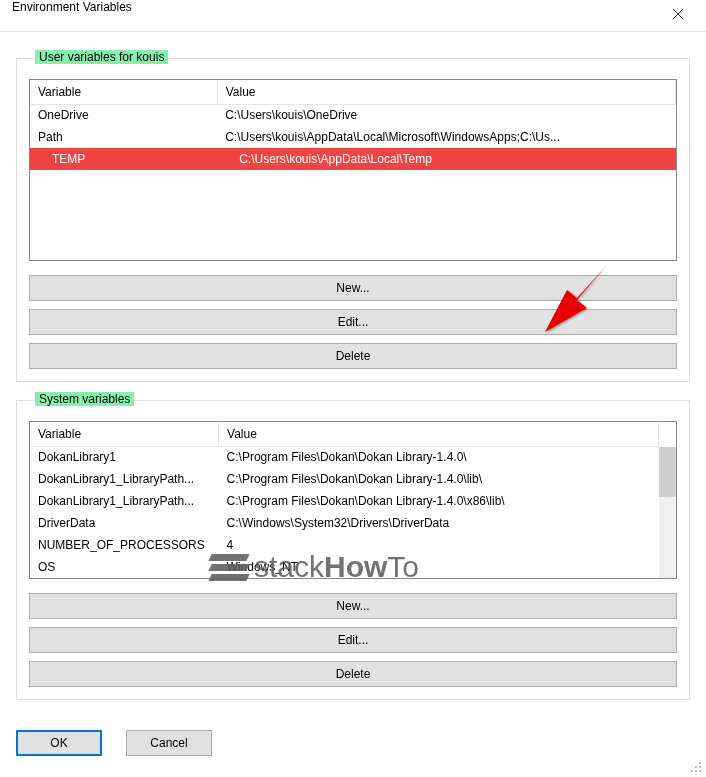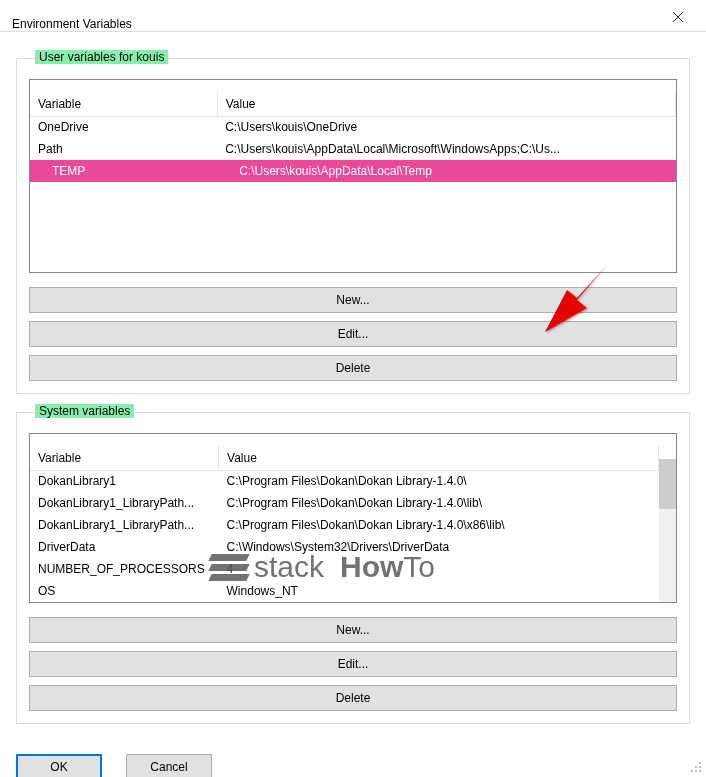--- a/index.html
+++ b/index.html
@@ -8,21 +8,21 @@
   font-size: 12px;
   background: #fff;
   width: 706px;
   height: 777px;
   position: relative;
   color: #000;
 }
 .titlebar {
   height: 32px;
   display: flex;
-  align-items: flex-end;
+  align-items: flex-start;
   padding: 0 8px 0 12px;
   border-bottom: 1px solid #ddd;
 }
 .titlebar .title { flex: 1; font-size: 12px; }
 .close-btn {
   width: 40px; height: 28px;
   display: flex; align-items: center; justify-content: center;
   font-size: 14px; color: #333;
 }
 .content { padding: 18px 16px 12px 16px; }
@@ -43,42 +43,41 @@
 .table-wrap {
   border: 1px solid #828790;
   background: #fff;
   position: relative;
 }
 .table-wrap.scroll { padding-right: 17px; }
 table {
   width: 100%;
   border-collapse: collapse;
   table-layout: fixed;
-  margin-top: 12px;
 }
 th {
   text-align: left;
   font-weight: normal;
   padding: 4px 8px;
   border-right: 1px solid #e5e5e5;
   border-bottom: 1px solid #e5e5e5;
   background: #fff;
   font-size: 12px;
   height: 24px;
 }
 td {
   padding: 3px 8px;
   font-size: 12px;
   white-space: nowrap;
   overflow: hidden;
   text-overflow: ellipsis;
   height: 22px;
 }
 tr.selected td {
-  background: #ec4899;
+  background: #ef4444;
   color: #fff;
   padding-left: 22px;
 }
 .btn-row {
   display: flex;
   justify-content: flex-end;
   gap: 8px;
   margin-top: 14px;
   flex-direction: column;
 }
@@ -144,21 +143,21 @@
 .watermark .logo-bars div {
   width: 38px; height: 7px;
   background: #5a5a5a;
   transform: skewX(-25deg);
 }
 .watermark .txt {
   font-size: 30px;
   color: #5a5a5a;
   font-weight: 400;
 }
-.watermark .txt b { font-weight: 700; margin-left: 16px; }
+.watermark .txt b { font-weight: 700; }
 .user-table-pad { height: 90px; }
 </style>
 </head>
 <body>
 
 <div class="titlebar">
   <div class="title">Environment Variables</div>
   <div class="close-btn">
     <svg width="12" height="12" viewBox="0 0 12 12">
         <path d="M1 1 L11 11 M11 1 L1 11" stroke="#333" stroke-width="1" fill="none"></path>

